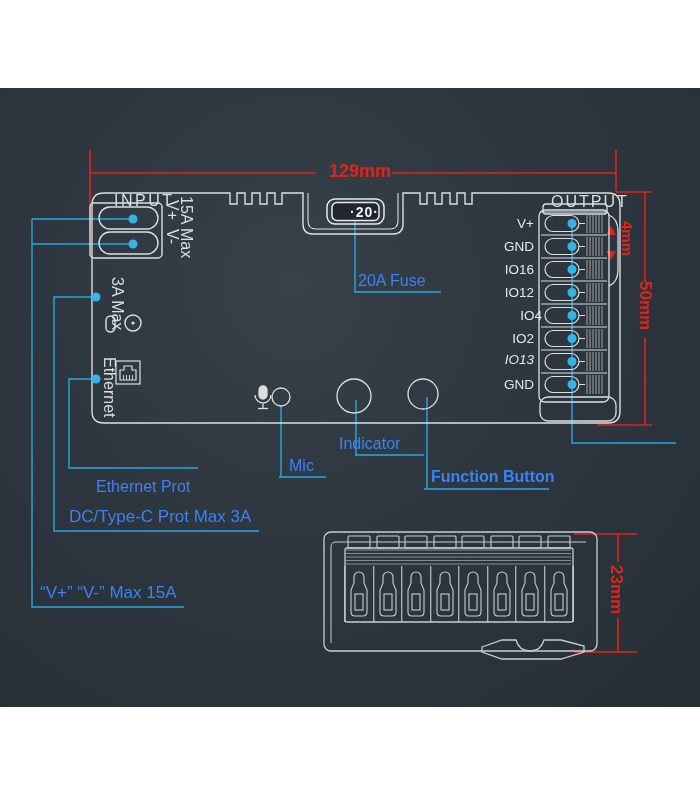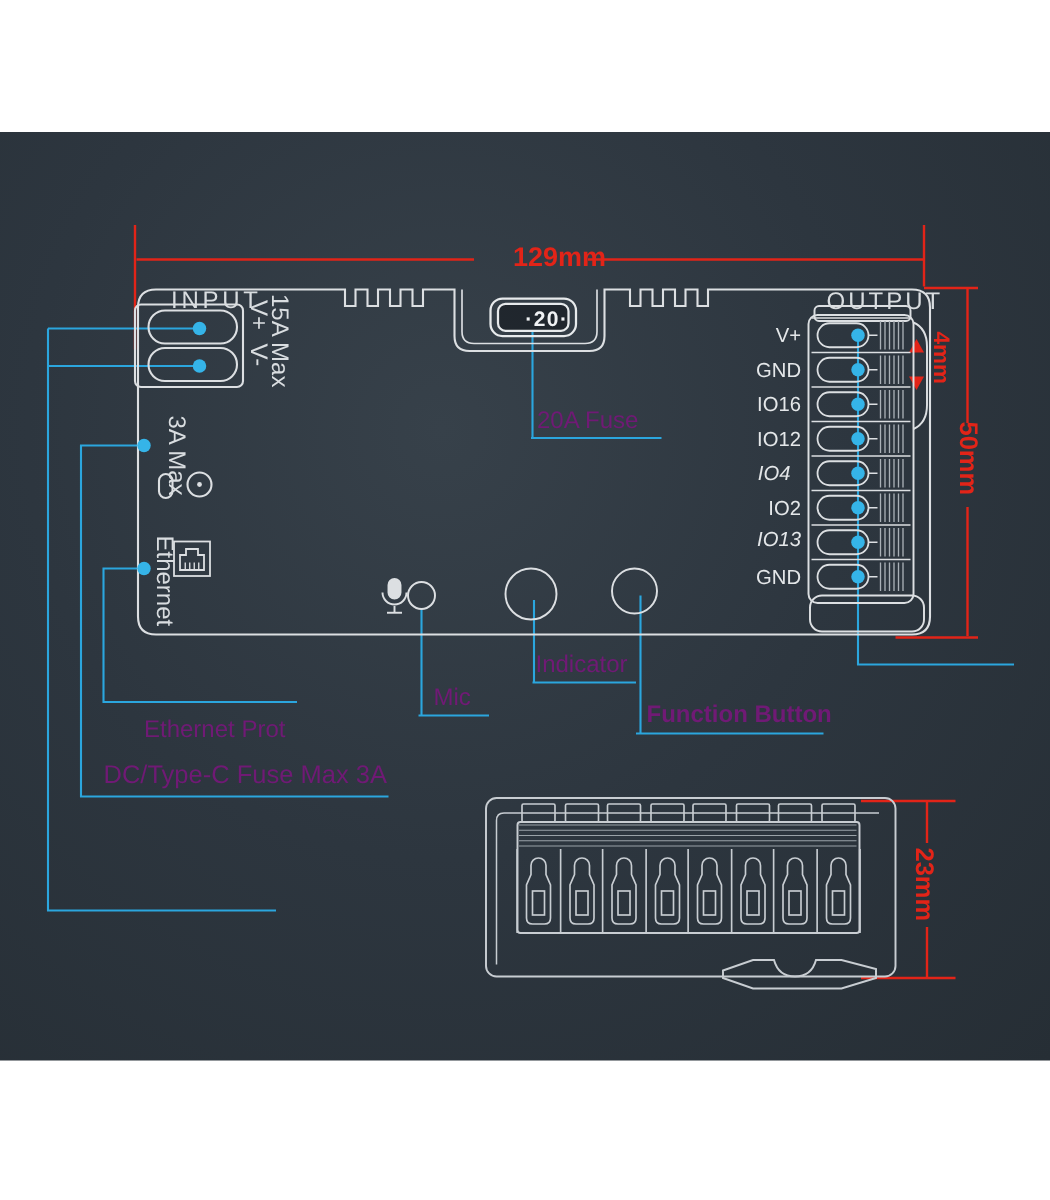--- a/index.html
+++ b/index.html
@@ -7,21 +7,21 @@
     position:relative;width:700px;height:800px;background:#ffffff;overflow:hidden;
     font-family:"Liberation Sans", sans-serif;
   }
   #panel{
     position:absolute;left:0;top:88px;width:700px;height:619px;
     background:radial-gradient(ellipse at 42% 32%, #37414a 0%, #2d363f 48%, #262e35 100%);
   }
   svg{position:absolute;left:0;top:0;}
   .lbl{position:absolute;white-space:nowrap;line-height:1.1;}
   .white{color:#d9dde0;font-size:16px;}
-  .cyan{color:#701a75;font-size:16px;}
+  .cyan{color:#3b82f6;font-size:16px;}
   .red{color:#e22418;font-weight:bold;}
   .vert{writing-mode:vertical-rl;}
   .term{position:absolute;width:64px;text-align:right;color:#e4e7e9;font-size:13.5px;}
   .fuseval{
     position:absolute;left:332px;top:203px;width:47px;height:18px;text-align:right;
     color:#f0f2f4;font-size:14px;font-weight:bold;letter-spacing:1px;line-height:18px;
   }
 </style>
 </head>
 <body>
@@ -179,29 +179,30 @@
   <div class="lbl white vert" style="left:163px;top:229px;">V-</div>
   <div class="lbl white vert" style="left:177px;top:196px;">15A Max</div>
   <div class="lbl white vert" style="left:108px;top:277px;">3A Max</div>
   <div class="lbl white vert" style="left:100px;top:357px;">Ethernet</div>
   <div class="fuseval">·20·</div>
 
   <div class="term" style="left:470px;top:216px;">V+</div>
   <div class="term" style="left:470px;top:239px;">GND</div>
   <div class="term" style="left:470px;top:262px;">IO16</div>
   <div class="term" style="left:470px;top:285px;text-align:right;">IO12</div>
-  <div class="term" style="left:463px;top:308px;font-style:italic;">IO4</div>
+  <div class="term" style="left:478px;top:308px;">IO4</div>
   <div class="term" style="left:470px;top:331px;">IO2</div>
   <div class="term" style="left:470px;top:352px;font-style:italic;">IO13</div>
   <div class="term" style="left:470px;top:377px;">GND</div>
 
-  <div class="lbl red" style="left:337px;top:162px;width:72px;text-align:center;font-size:18px;">129mm</div>
+  <div class="lbl red" style="left:319px;top:162px;width:72px;text-align:right;font-size:18px;">129mm</div>
   <div class="lbl red vert" style="left:618px;top:221px;font-size:15px;">4mm</div>
   <div class="lbl red vert" style="left:635px;top:281px;font-size:17px;">50mm</div>
   <div class="lbl red vert" style="left:606px;top:565px;font-size:17px;">23mm</div>
 
   <div class="lbl cyan" style="left:358px;top:272px;">20A Fuse</div>
   <div class="lbl cyan" style="left:96px;top:446px;margin-top:32px;">Ethernet Prot</div>
   <div class="lbl cyan" style="left:289px;top:457px;">Mic</div>
-  <div class="lbl cyan" style="left:357px;top:435px;">Indicator</div>
+  <div class="lbl cyan" style="left:339px;top:435px;">Indicator</div>
   <div class="lbl cyan" style="left:431px;top:468px;font-weight:bold;">Function Button</div>
-  <div class="lbl cyan" style="left:69px;top:508px;font-size:17px;">DC/Type-C Fuse Max 3A</div>
+  <div class="lbl cyan" style="left:69px;top:508px;font-size:17px;">DC/Type-C Prot Max 3A</div>
+  <div class="lbl cyan" style="left:40px;top:584px;font-size:17px;">“V+” “V-” Max 15A</div>
 </div>
 
 </body></html>

